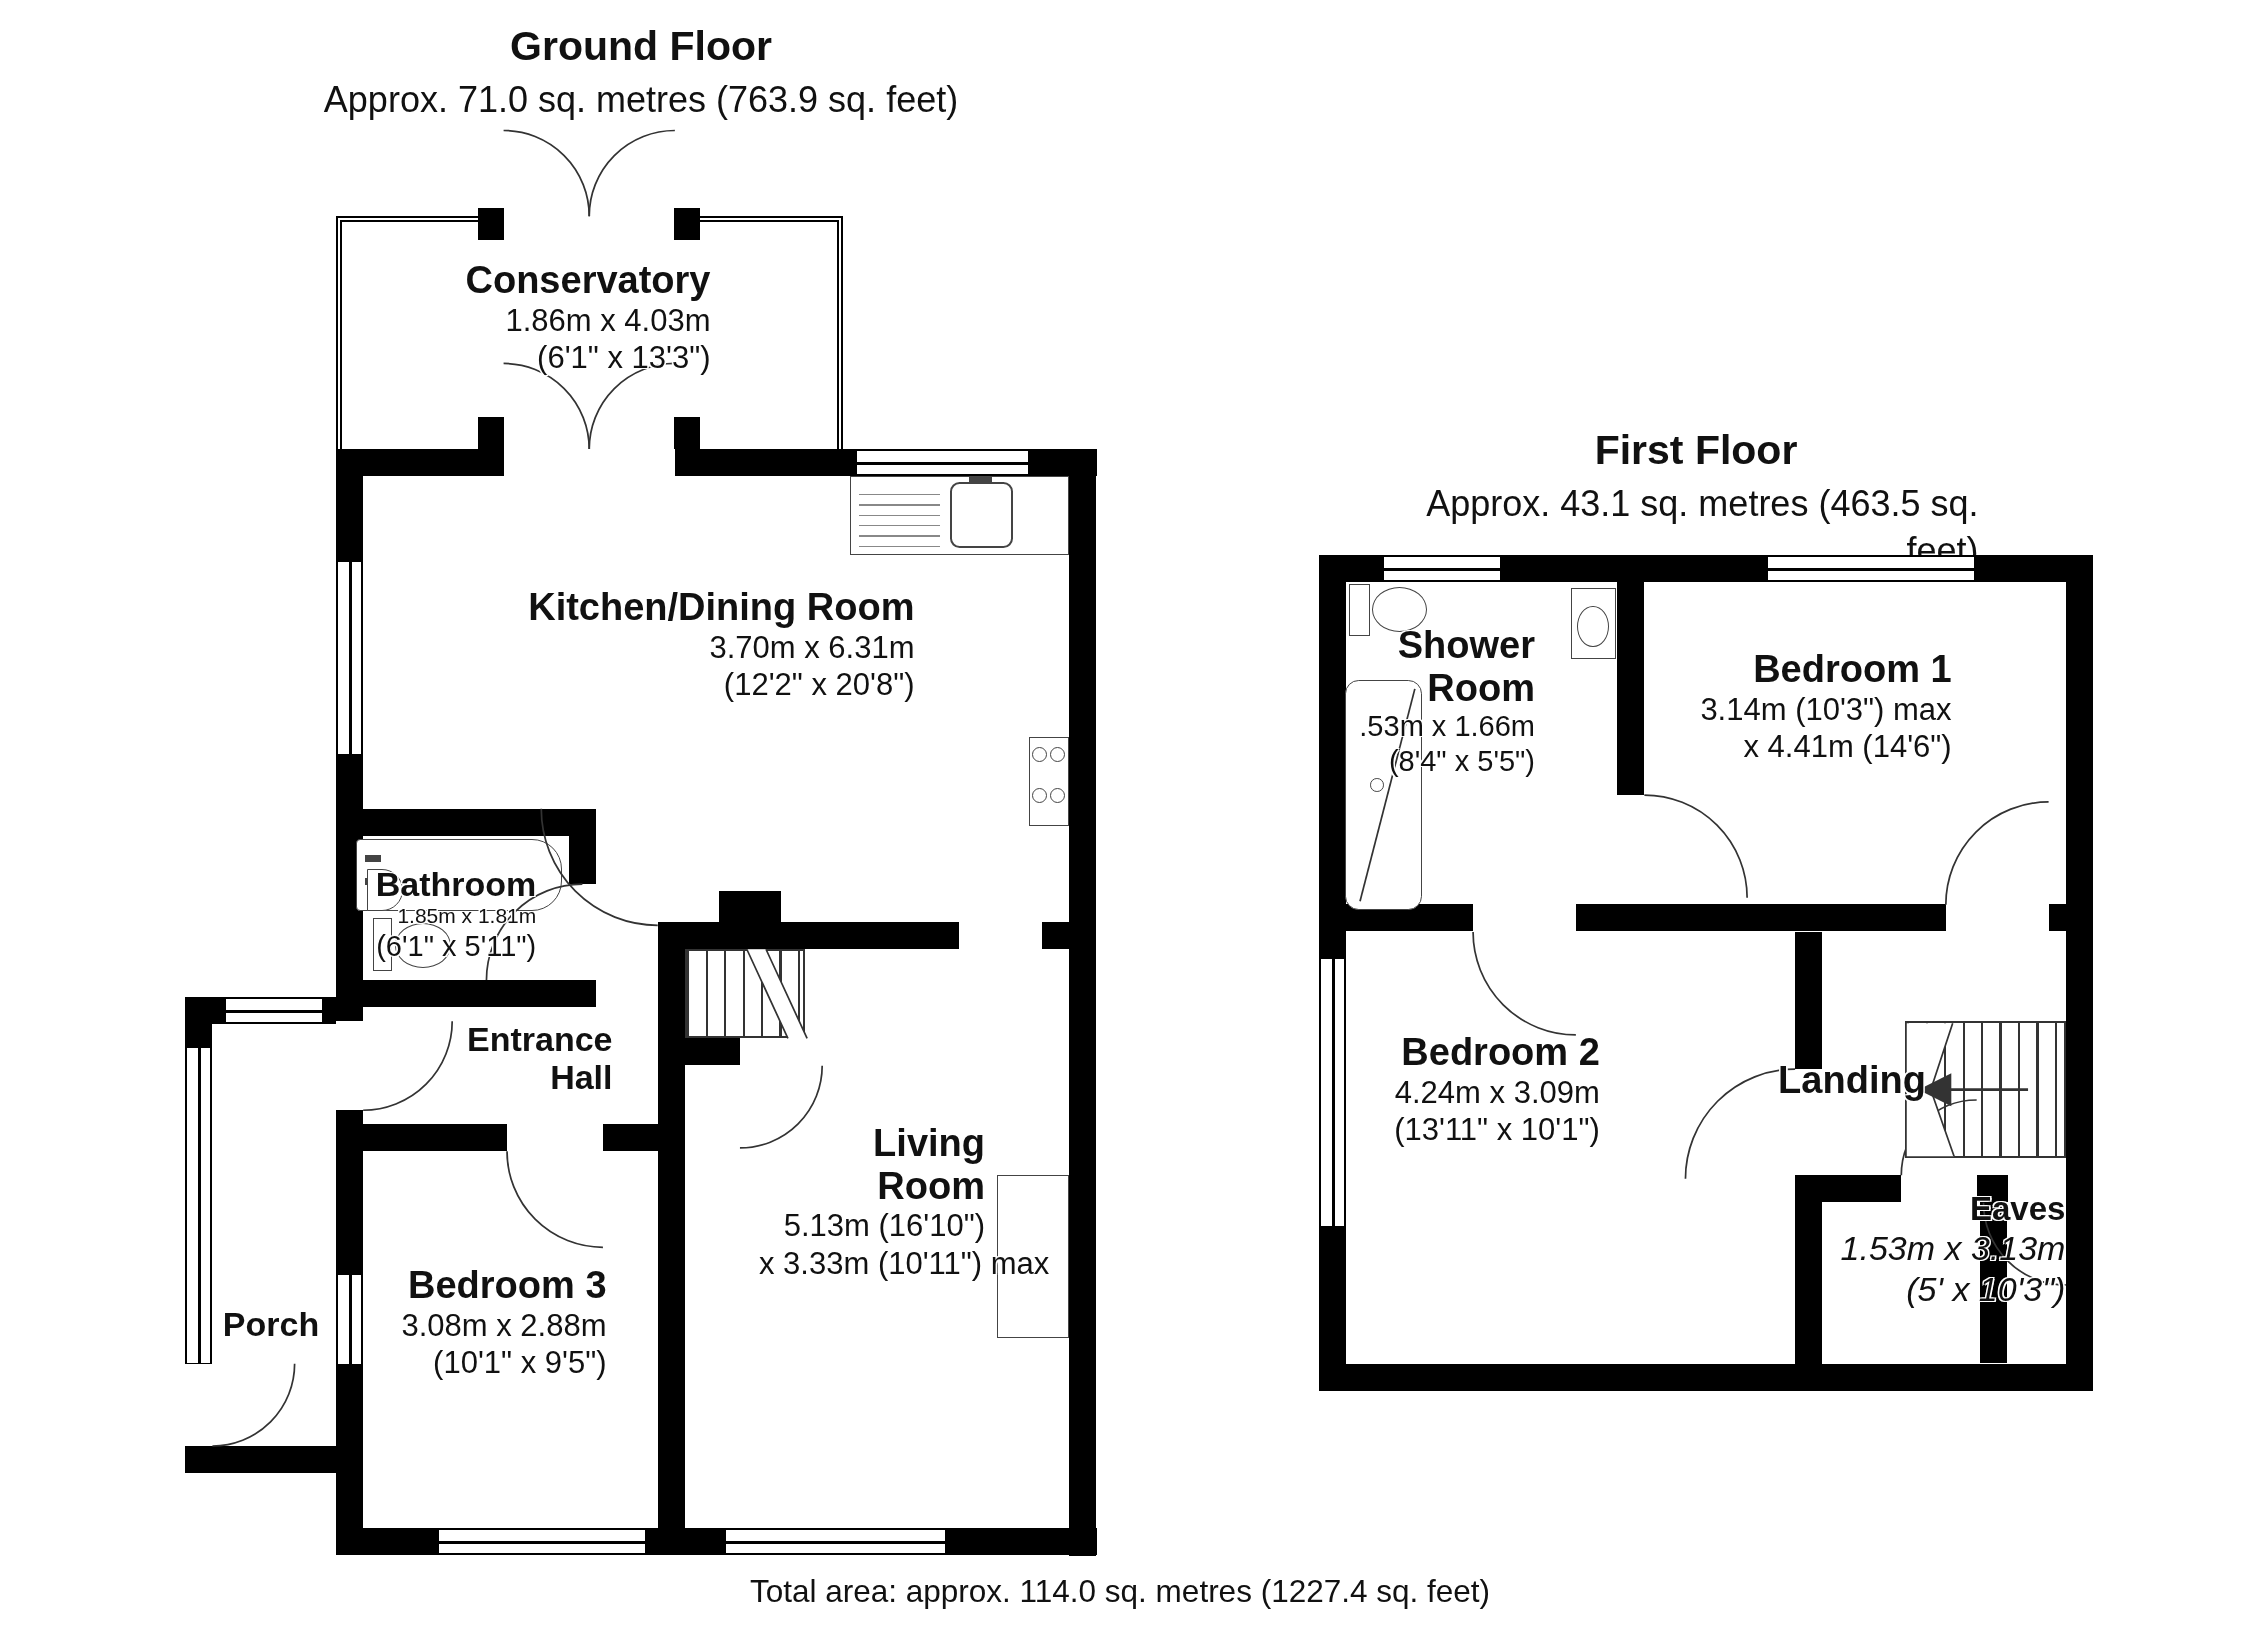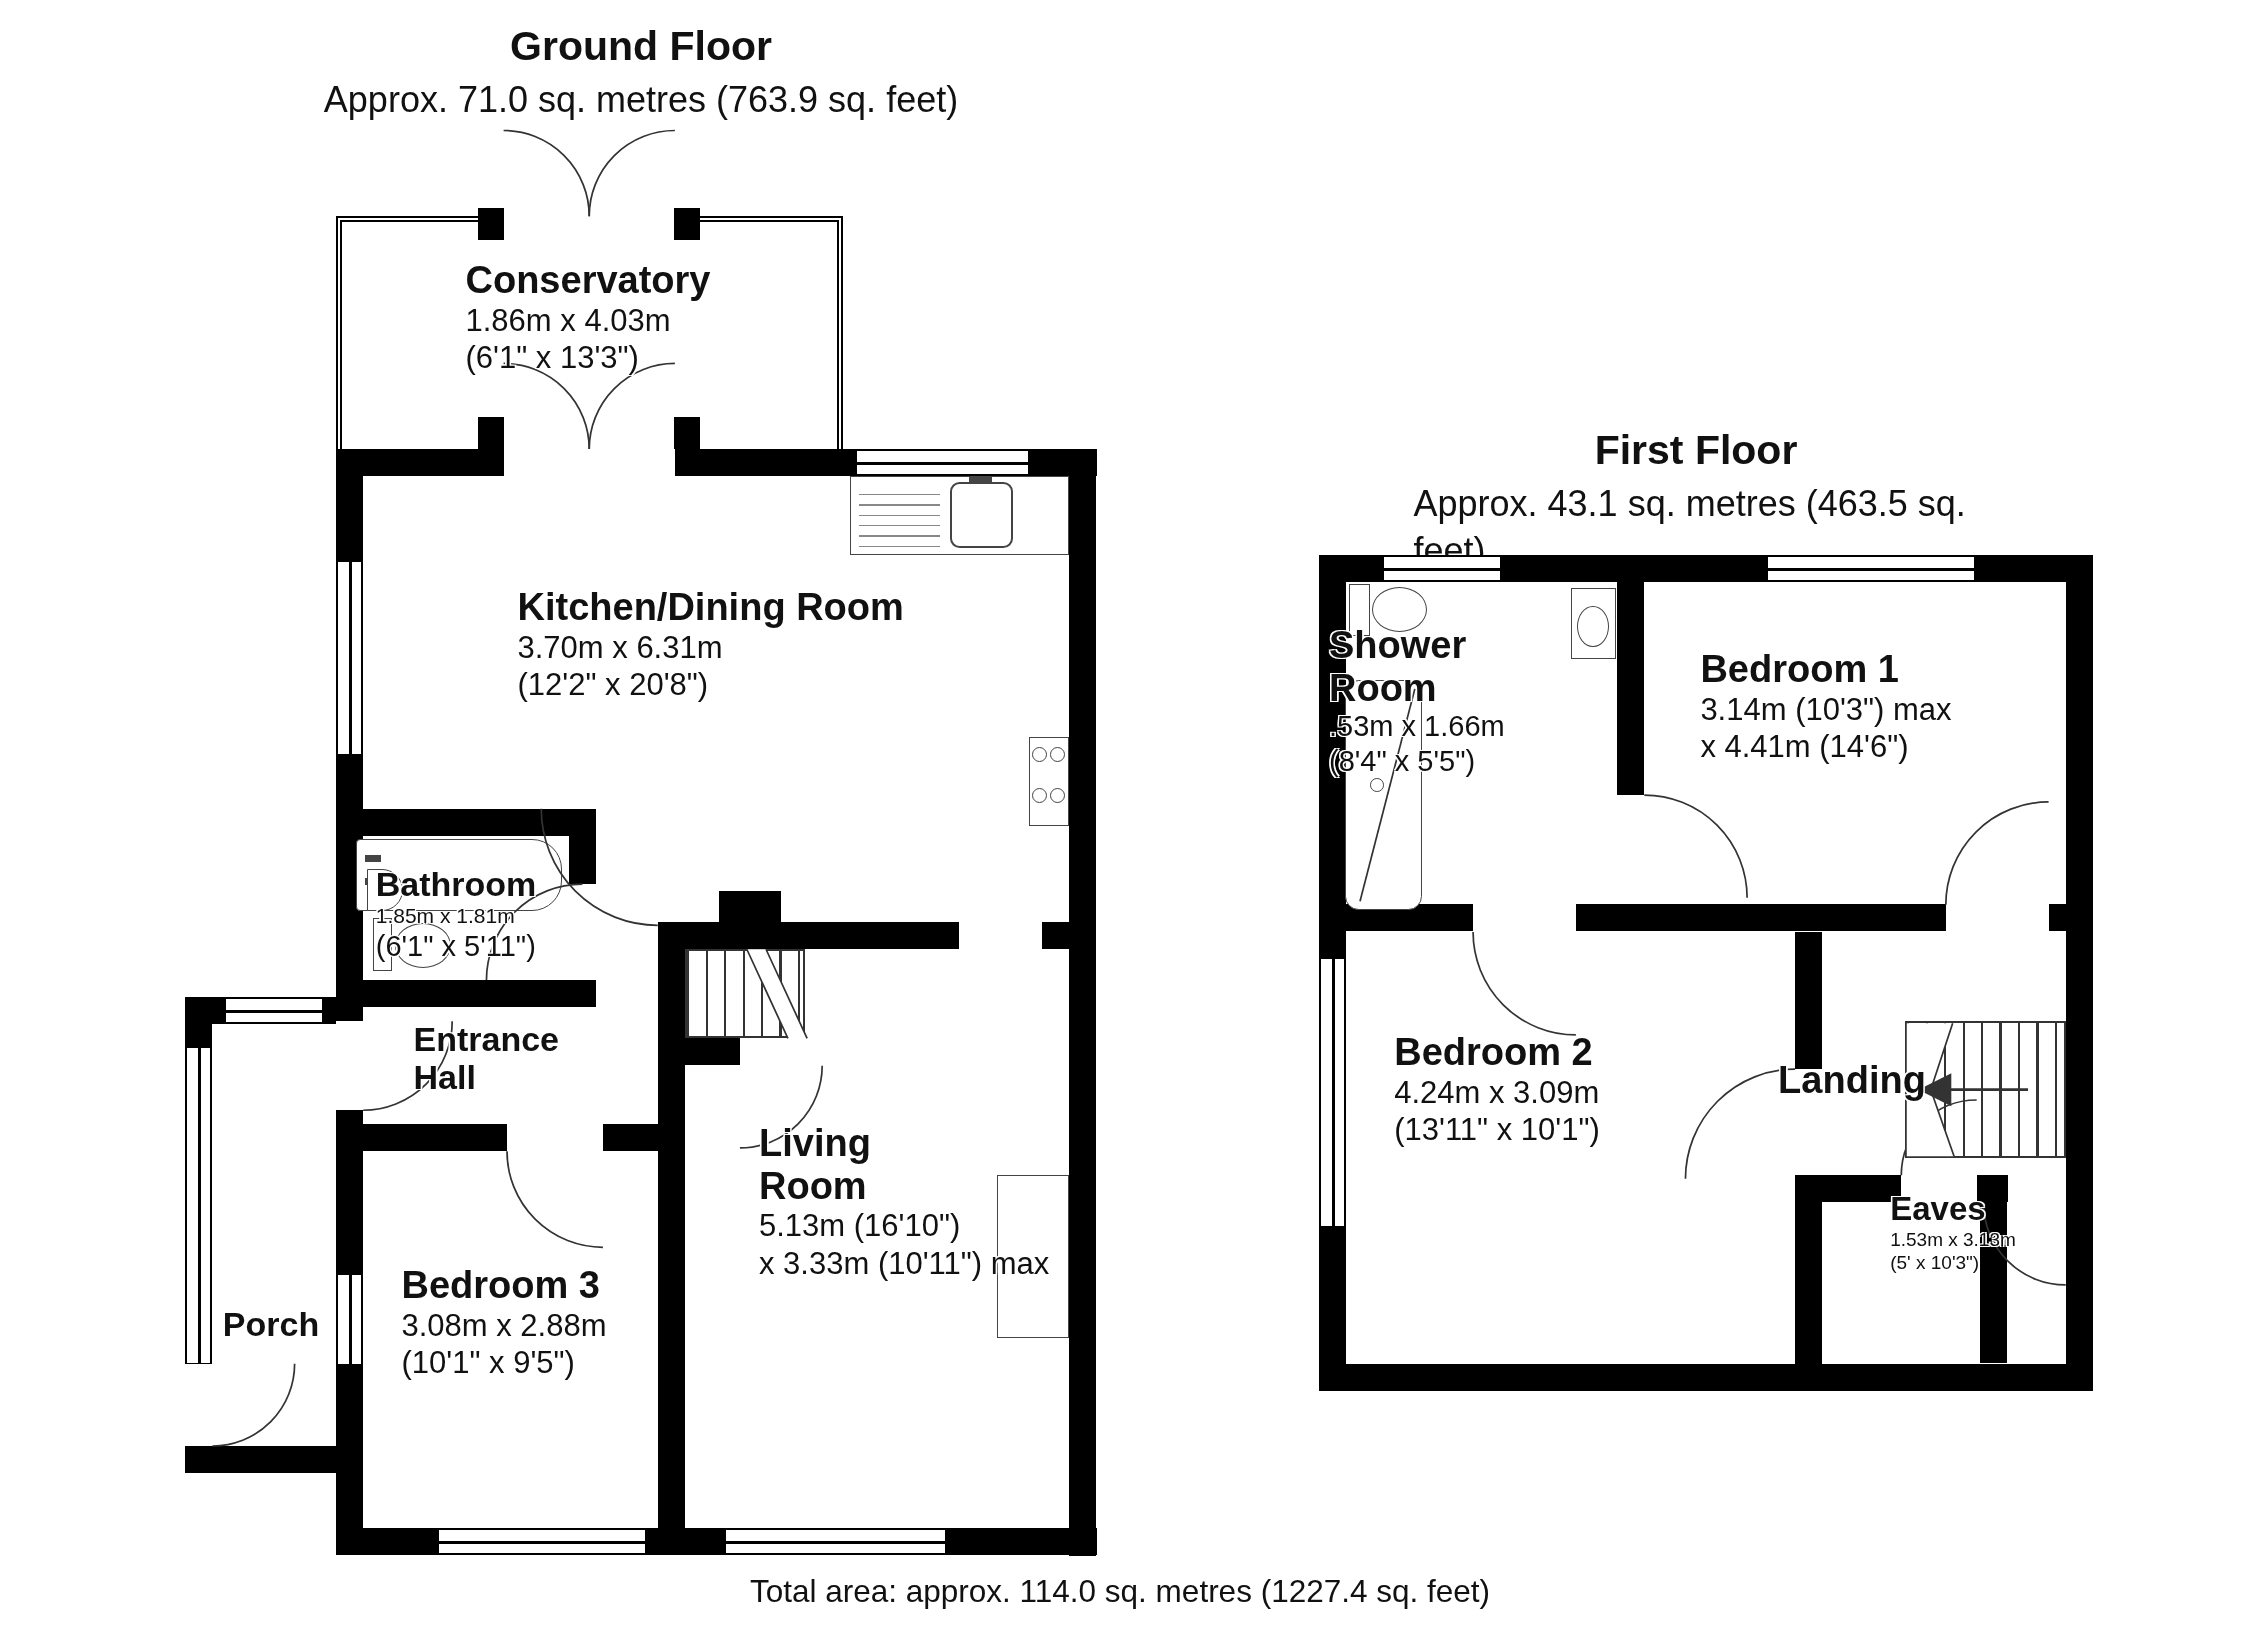--- a/index.html
+++ b/index.html
@@ -11,26 +11,26 @@
      background:linear-gradient(#fff 0 11px,#000 11px 13.7px,#fff 13.7px);}
   .window.wv{border-left:2.7px solid #000;border-right:2.7px solid #000;
      background:linear-gradient(90deg,#fff 0 11px,#000 11px 13.7px,#fff 13.7px);}
   .gap{position:absolute;background:#fff;}
   .glass{position:absolute;box-sizing:border-box;background:#fff;
      border:6.9px double #000;border-bottom:none;}
   .stairs{position:absolute;box-sizing:border-box;border:2.1px solid #333;
      background:repeating-linear-gradient(90deg,#333 0 2.1px,#fff 2.1px 18.5px);}
   .fix{position:absolute;box-sizing:border-box;border:2.1px solid #444;background:#fff;}
   .round{border-radius:50%;}
-  .label{position:absolute;transform:translateX(-50%);text-align:left;}
+  .label{position:absolute;transform:translateX(-50%);text-align:right;}
   .rname{font-size:38px;font-weight:bold;line-height:1.12;white-space:pre-line;
      text-shadow:1.4px 1.4px 0 #fff,-1.4px -1.4px 0 #fff,1.4px -1.4px 0 #fff,-1.4px 1.4px 0 #fff;}
   .rdim{font-size:31px;line-height:1.22;white-space:nowrap;
      text-shadow:1.4px 1.4px 0 #fff,-1.4px -1.4px 0 #fff,1.4px -1.4px 0 #fff,-1.4px 1.4px 0 #fff;}
-  .rdim.sm{font-size:19px;}
+  .rdim.sm{font-size:34px;font-style:italic;}
   .ftitle{font-size:41px;font-weight:bold;line-height:1.1;}
   .fsub{font-size:36px;line-height:1.3;}
   .total{font-size:31.5px;}
   .wrapped{white-space:normal;}
   svg.overlay{position:absolute;left:0;top:0;pointer-events:none;}
 </style>
 </head>
 <body>
 
 <div id="canvas">

